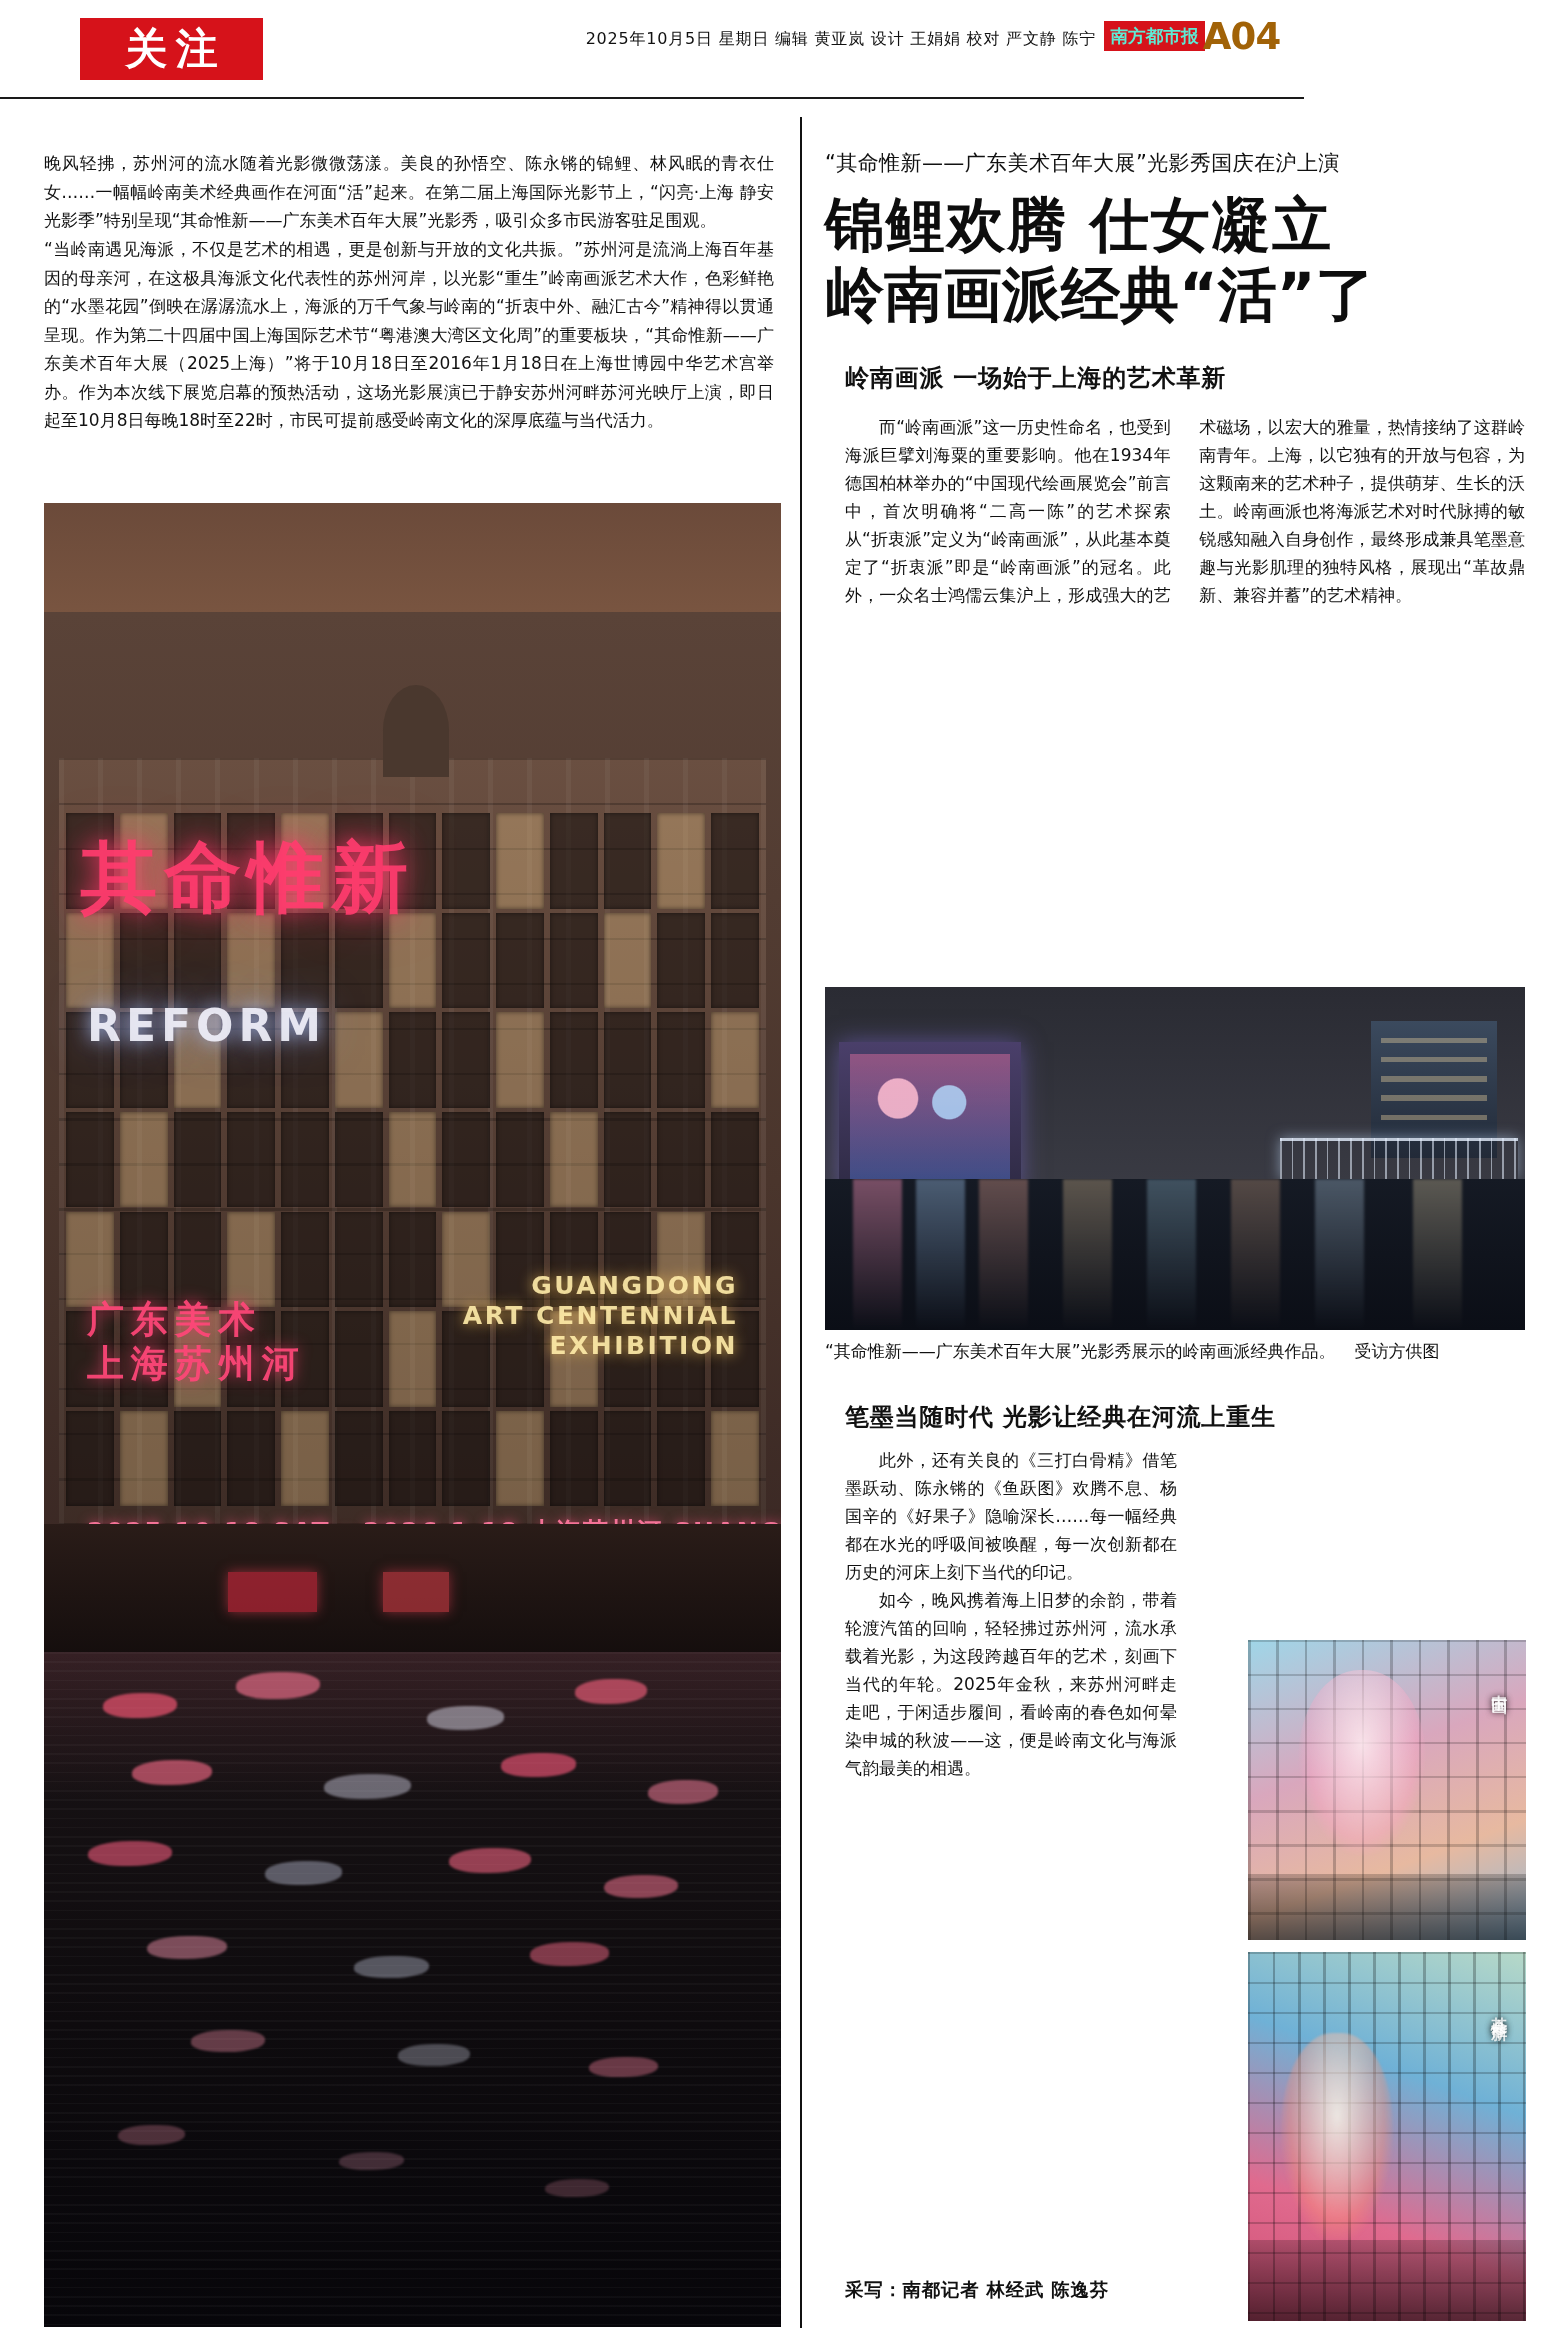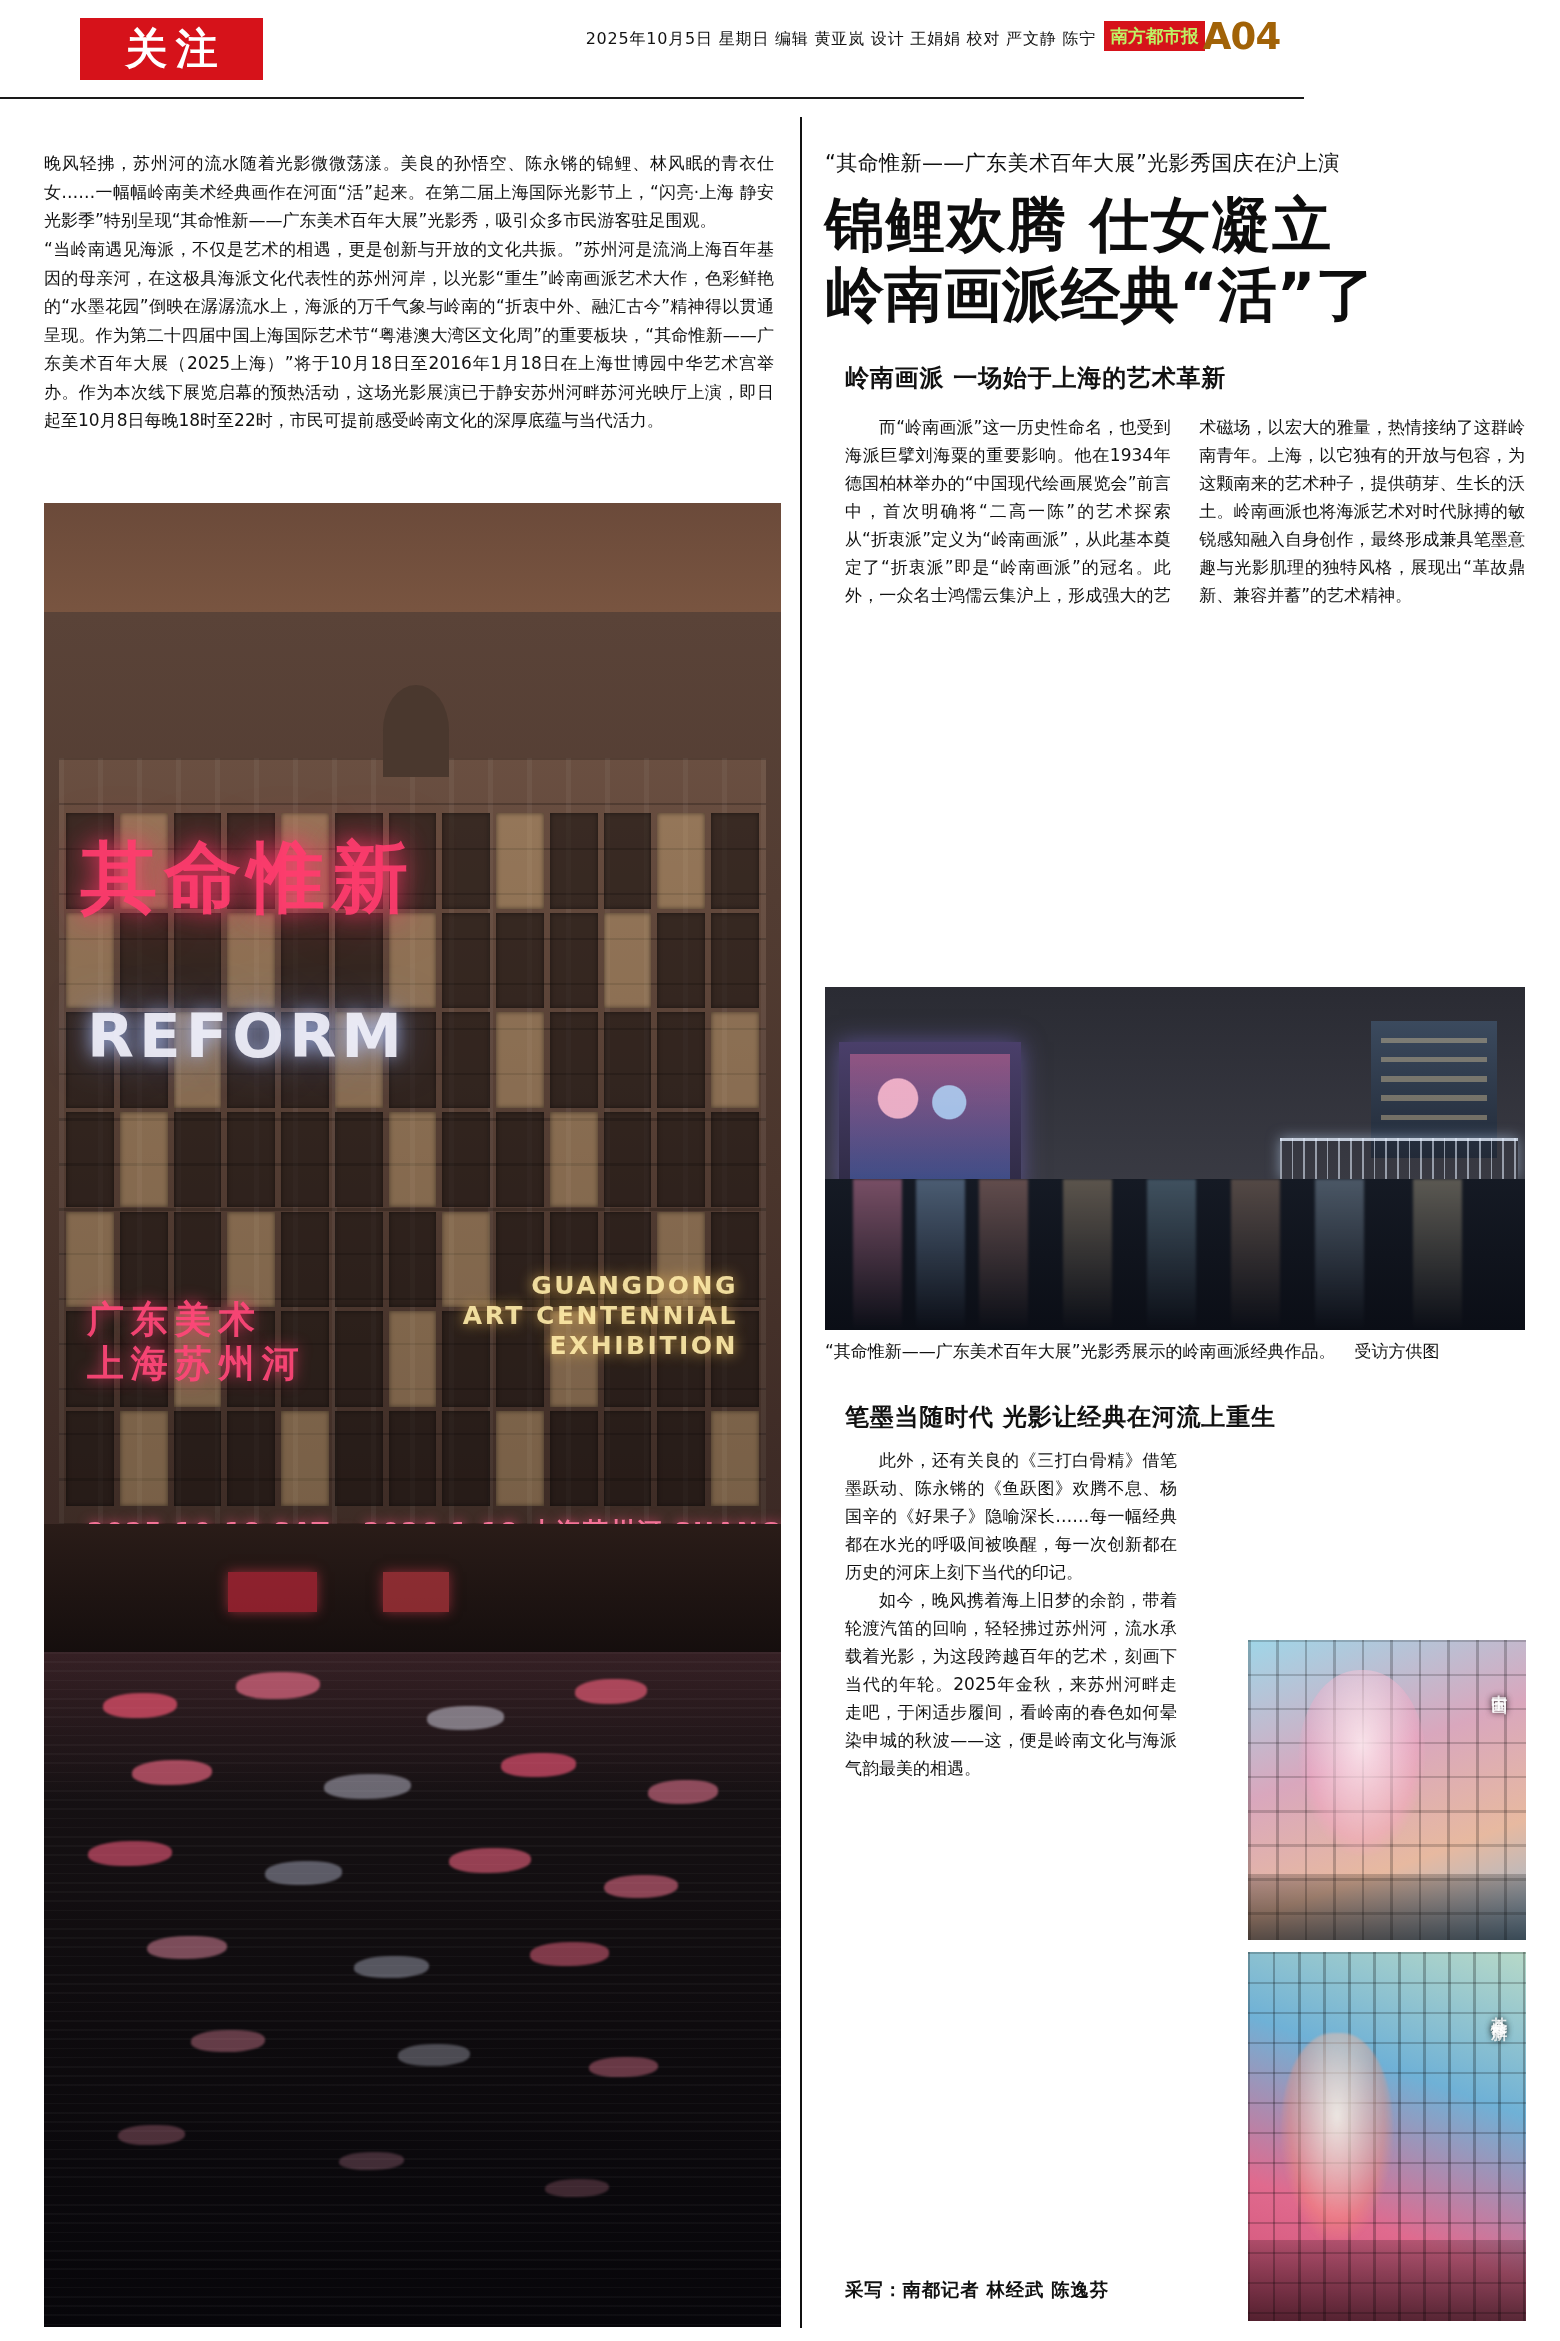--- a/index.html
+++ b/index.html
@@ -46,21 +46,21 @@
     font-size: 16px;
     color: #111;
     letter-spacing: 0.8px;
     white-space: nowrap;
   }
   .paper-logo {
     position: absolute;
     right: 99px; top: 21px;
     width: 101px; height: 30px;
     background: #d6121a;
-    color: #bef264;
+    color: #5eead4;
     font-size: 17.6px;
     font-weight: bold;
     display: flex; align-items: center; justify-content: center;
     letter-spacing: 0px;
   }
   .page-no {
     position: absolute;
     right: 23.5px; top: 15px;
     font-size: 37px;
     font-weight: bold;
@@ -246,21 +246,21 @@
   .pt-cn {
     position: absolute; left: 1%; top: 2%;
     font-size: 77px; font-weight: bold; letter-spacing: 6.7px;
     color: rgba(255,60,110,.92);
     text-shadow: 0 0 22px rgba(255,60,110,.85), 0 0 50px rgba(255,40,90,.55);
     font-family: "DejaVu Sans", sans-serif;
     white-space: nowrap;
   }
   .pt-en1 {
     position: absolute; left: 2%; top: 27%;
-    font-size: 61px; font-weight: bold; letter-spacing: 5px;
+    font-size: 44px; font-weight: bold; letter-spacing: 5px;
     color: rgba(240,240,250,.92);
     text-shadow: 0 0 18.4px rgba(180,200,255,.8), 0 0 44px rgba(120,160,255,.5);
     font-family: "DejaVu Sans", sans-serif;
     text-align: center;
   }
   .pt-en2 {
     position: absolute; left: 2%; top: 48%;
     font-size: 67px; font-weight: bold; letter-spacing: 5px;
     color: rgba(240,240,250,.92);
     text-shadow: 0 0 18.4px rgba(180,200,255,.8), 0 0 44px rgba(120,160,255,.5);

